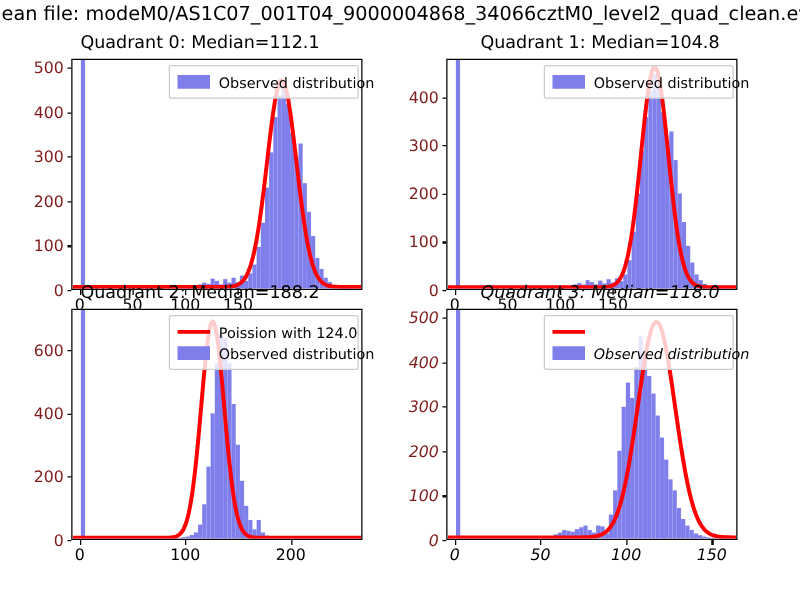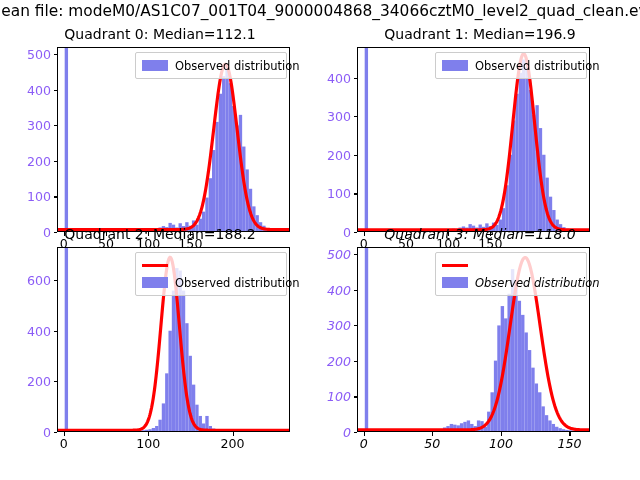--- a/index.html
+++ b/index.html
@@ -54,21 +54,21 @@
     left: 0; top: 0;
     width: 100%;
     height: 100%;
     display: block;
   }
   .ytick-label {
     position: absolute;
     right: 0;
     transform: translateY(-50%);
     font-size: 12.6px;
-    color: #8b5cf6;
+    color: #7f1d1d;
     white-space: nowrap;
     text-align: right;
   }
   .xtick-label {
     position: absolute;
     transform: translateX(-50%);
     font-size: 12.6px;
     color: #000000;
     white-space: nowrap;
   }
@@ -201,21 +201,21 @@
       </div>
     <div class="legend" style="left:135px; top:26px; width:152px;">
       <div class="legend-row">
         <span class="legend-swatch-patch"></span>
         <span class="legend-text">Observed distribution</span>
       </div>
     </div>
   </div>
 
   <div class="subplot" style="left:320px; top:26px; width:320px; height:214px;">
-    <div class="sp-title" style="top:0px;">Quadrant 1: Median=196.9</div>
+    <div class="sp-title" style="top:0px;">Quadrant 1: Median=104.8</div>
     <div class="axes-frame" style="left:37px; top:21px; width:233px; height:185px;">
       <svg class="plot-svg" viewBox="0 0 233 185" preserveAspectRatio="none">
         <g>
             <rect x="6.75" y="-40.00" width="3.38" height="225.00" fill="#7f7fec" stroke="none"></rect>
             <rect x="91.17" y="184.23" width="3.38" height="0.77" fill="#7f7fec" stroke="none"></rect>
             <rect x="94.55" y="182.69" width="3.38" height="2.31" fill="#7f7fec" stroke="none"></rect>
             <rect x="97.93" y="183.07" width="3.38" height="1.93" fill="#7f7fec" stroke="none"></rect>
             <rect x="101.30" y="181.53" width="3.38" height="3.47" fill="#7f7fec" stroke="none"></rect>
             <rect x="104.68" y="180.38" width="3.38" height="4.63" fill="#7f7fec" stroke="none"></rect>
             <rect x="108.06" y="181.53" width="3.38" height="3.47" fill="#7f7fec" stroke="none"></rect>
@@ -340,20 +340,21 @@
         <div class="xtick-label" style="left: 63.7536px; top: 210px;">0</div>
         <div class="tick-mark tick-x" style="left: 63.7536px; top: 206px;"></div>
         <div class="xtick-label" style="left: 148.174px; top: 210px;">100</div>
         <div class="tick-mark tick-x" style="left: 148.174px; top: 206px;"></div>
         <div class="xtick-label" style="left: 232.594px; top: 210px;">200</div>
         <div class="tick-mark tick-x" style="left: 232.594px; top: 206px;"></div>
       </div>
     <div class="legend" style="left:135px; top:26px; width:152px;">
       <div class="legend-row">
         <span class="legend-swatch-line"></span>
+        <span class="legend-text">Poission with 124.0</span>
       </div>
       <div class="legend-row">
         <span class="legend-swatch-patch"></span>
         <span class="legend-text">Observed distribution</span>
       </div>
     </div>
   </div>
 
   <div class="subplot" style="left:320px; top:226px; width:320px; height:214px;font-style:italic;">
     <div class="sp-title" style="top:0px;">Quadrant 3: Median=118.0</div>

